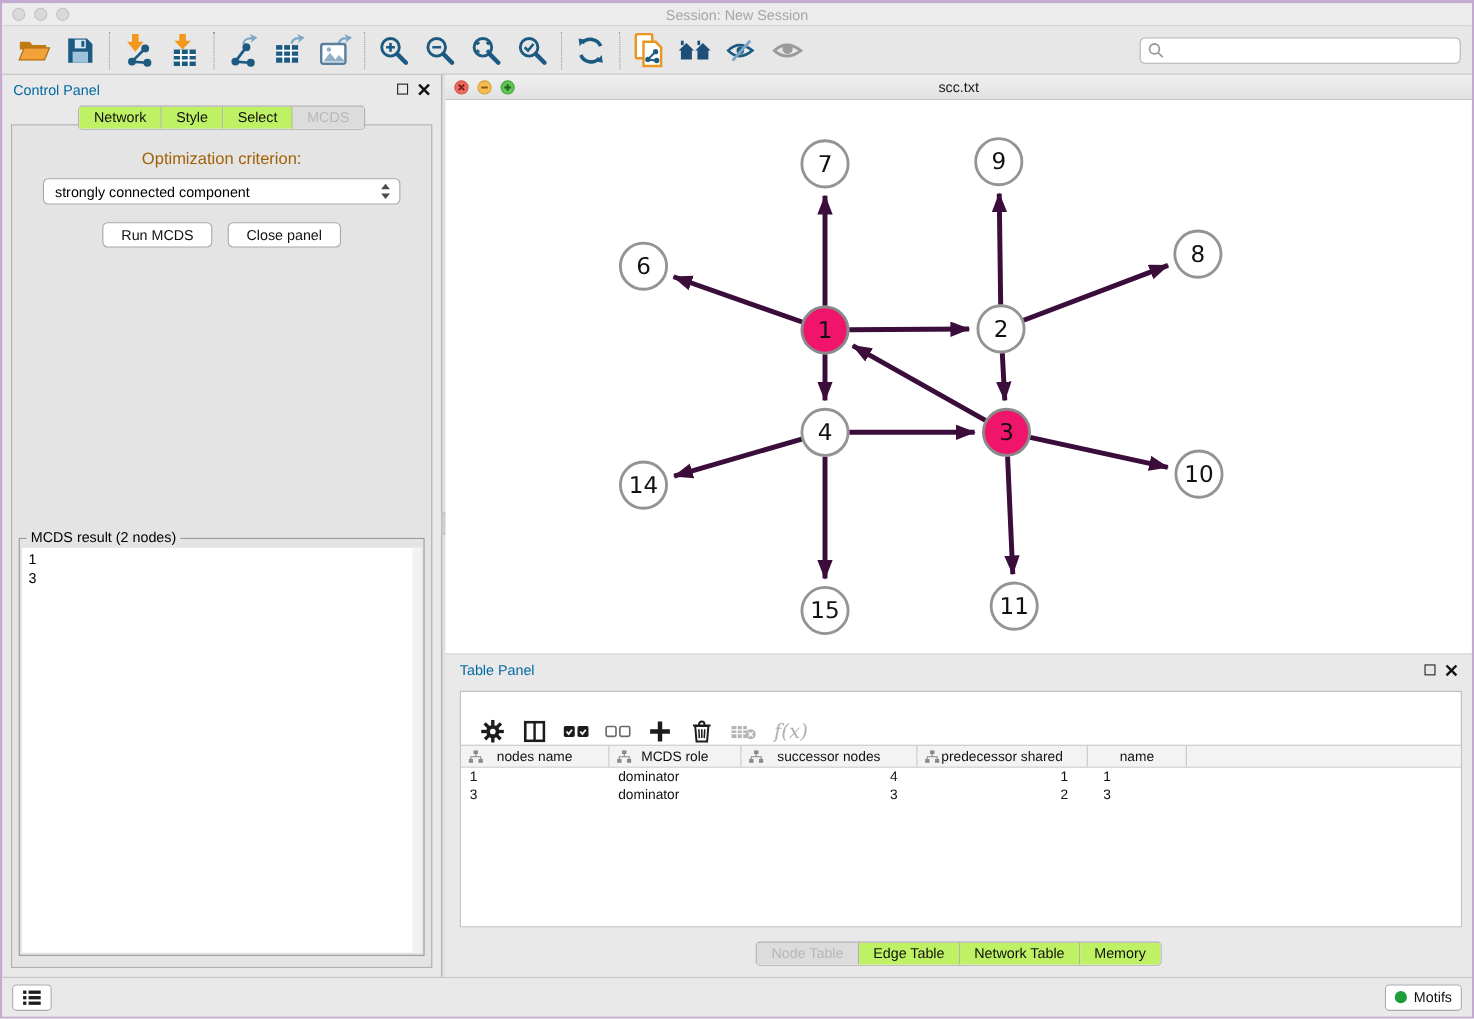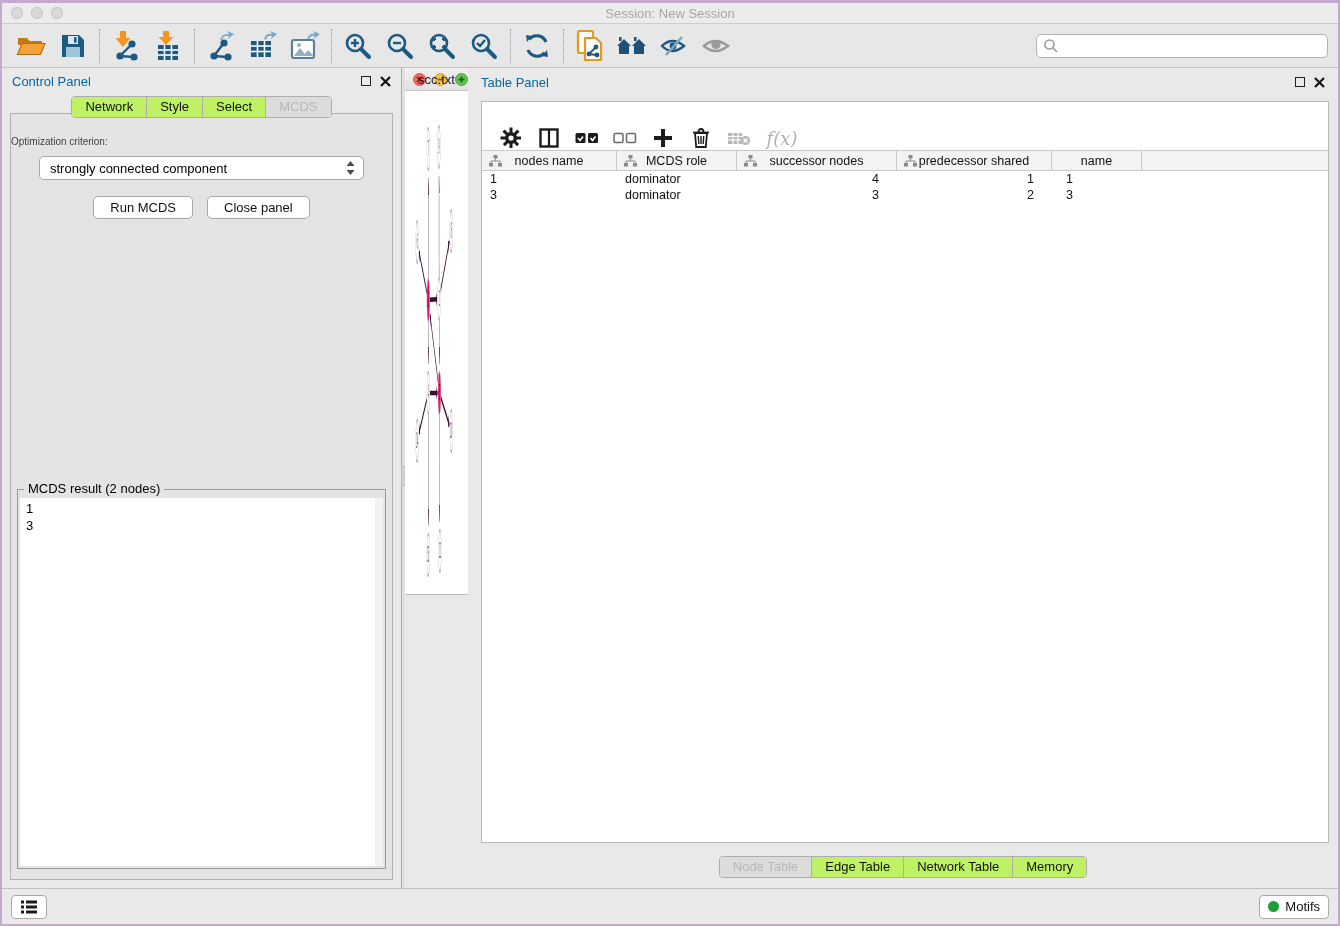--- a/index.html
+++ b/index.html
@@ -29,32 +29,32 @@
   .panel-head { height:26px; display:flex; align-items:center; padding:0 10px; font-size:13px; color:#0369a1; }
   .panel-head .spacer { flex:1; }
   .pctrl { display:flex; gap:9px; align-items:center; }
   .float-btn { width:10px; height:10px; border:1.6px solid #222; display:inline-block; }
   .tabs-row { display:flex; justify-content:center; margin-top:2px; position:relative; z-index:2; }
   .seg { display:flex; border:1px solid #adadad; border-radius:4px; overflow:hidden; background:#fff; }
   .seg > div { padding:2px 13px 3px; font-size:13px; color:#111; border-right:1px solid #adadad; cursor:default; background:#bef264; }
   .seg > div:last-child { border-right:none; }
   .seg > div.active { background:#dcdcdc; color:#b8b8b8; }
   .cbox { position:absolute; left:8px; right:8px; top:43px; bottom:8px; border:1px solid #b0b0b0; background:#e4e4e4; margin-top:2px; }
-  .opt-label { text-align:left; font-size:10px; margin-top:22px; color:#404040; }
+  .opt-label { text-align:center; font-size:15px; margin-top:22px; color:#a16207; }
   .dropdown { margin:9px 28px 0; height:24px; background:#fff; border:1px solid #a8a8a8; border-radius:5px; display:flex; align-items:center; padding:0 8px 0 10px; font-size:13px; }
   .dropdown .dval { flex:1; }
   .btn-row { display:flex; justify-content:center; gap:14px; margin-top:16px; }
   .pbtn { background:#fff; border:1px solid #a8a8a8; border-radius:5px; font-size:13px; padding:3px 16px; color:#111; }
   .groupbox { position:absolute; left:6px; right:6px; top:375px; bottom:10px; border:1px solid #9a9a9a; }
   .groupbox .glabel { position:absolute; top:-9px; left:6px; background:#e4e4e4; padding:0 4px; font-size:13px; }
   .gtext { position:absolute; left:2px; right:2px; top:8px; bottom:2px; background:#fff; font-size:13px; line-height:17px; padding:2px 0 0 6px; overflow:hidden; }
   .gscroll { position:absolute; right:2px; top:8px; bottom:2px; width:8px; background:#f2f2f2; }
 
   
-  .rightcol { flex:1 1 auto; display:flex; flex-direction:row; min-width:0; }
+  .rightcol { flex:1 1 auto; display:flex; flex-direction:column; min-width:0; }
 
   
   .netwin { height:527px; flex:0 0 auto; display:flex; flex-direction:column; border-bottom:1px solid #bdbdbd; }
   .net-titlebar { height:23px; background:linear-gradient(#f0f0f0,#e2e2e2); border-bottom:1px solid #c6c6c6; display:flex; align-items:center; position:relative; flex:0 0 auto; }
   .tl-group { display:flex; gap:8px; margin-left:8px; }
   .tl { width:13px; height:13px; border-radius:50%; display:flex; align-items:center; justify-content:center; }
   .tl svg { display:block; }
   .tl.red { background:#ed6a5e; border:1px solid #d55249; }
   .tl.yellow { background:#f5bd4f; border:1px solid #d8a03c; }
   .tl.green { background:#61c454; border:1px solid #47a83c; }

